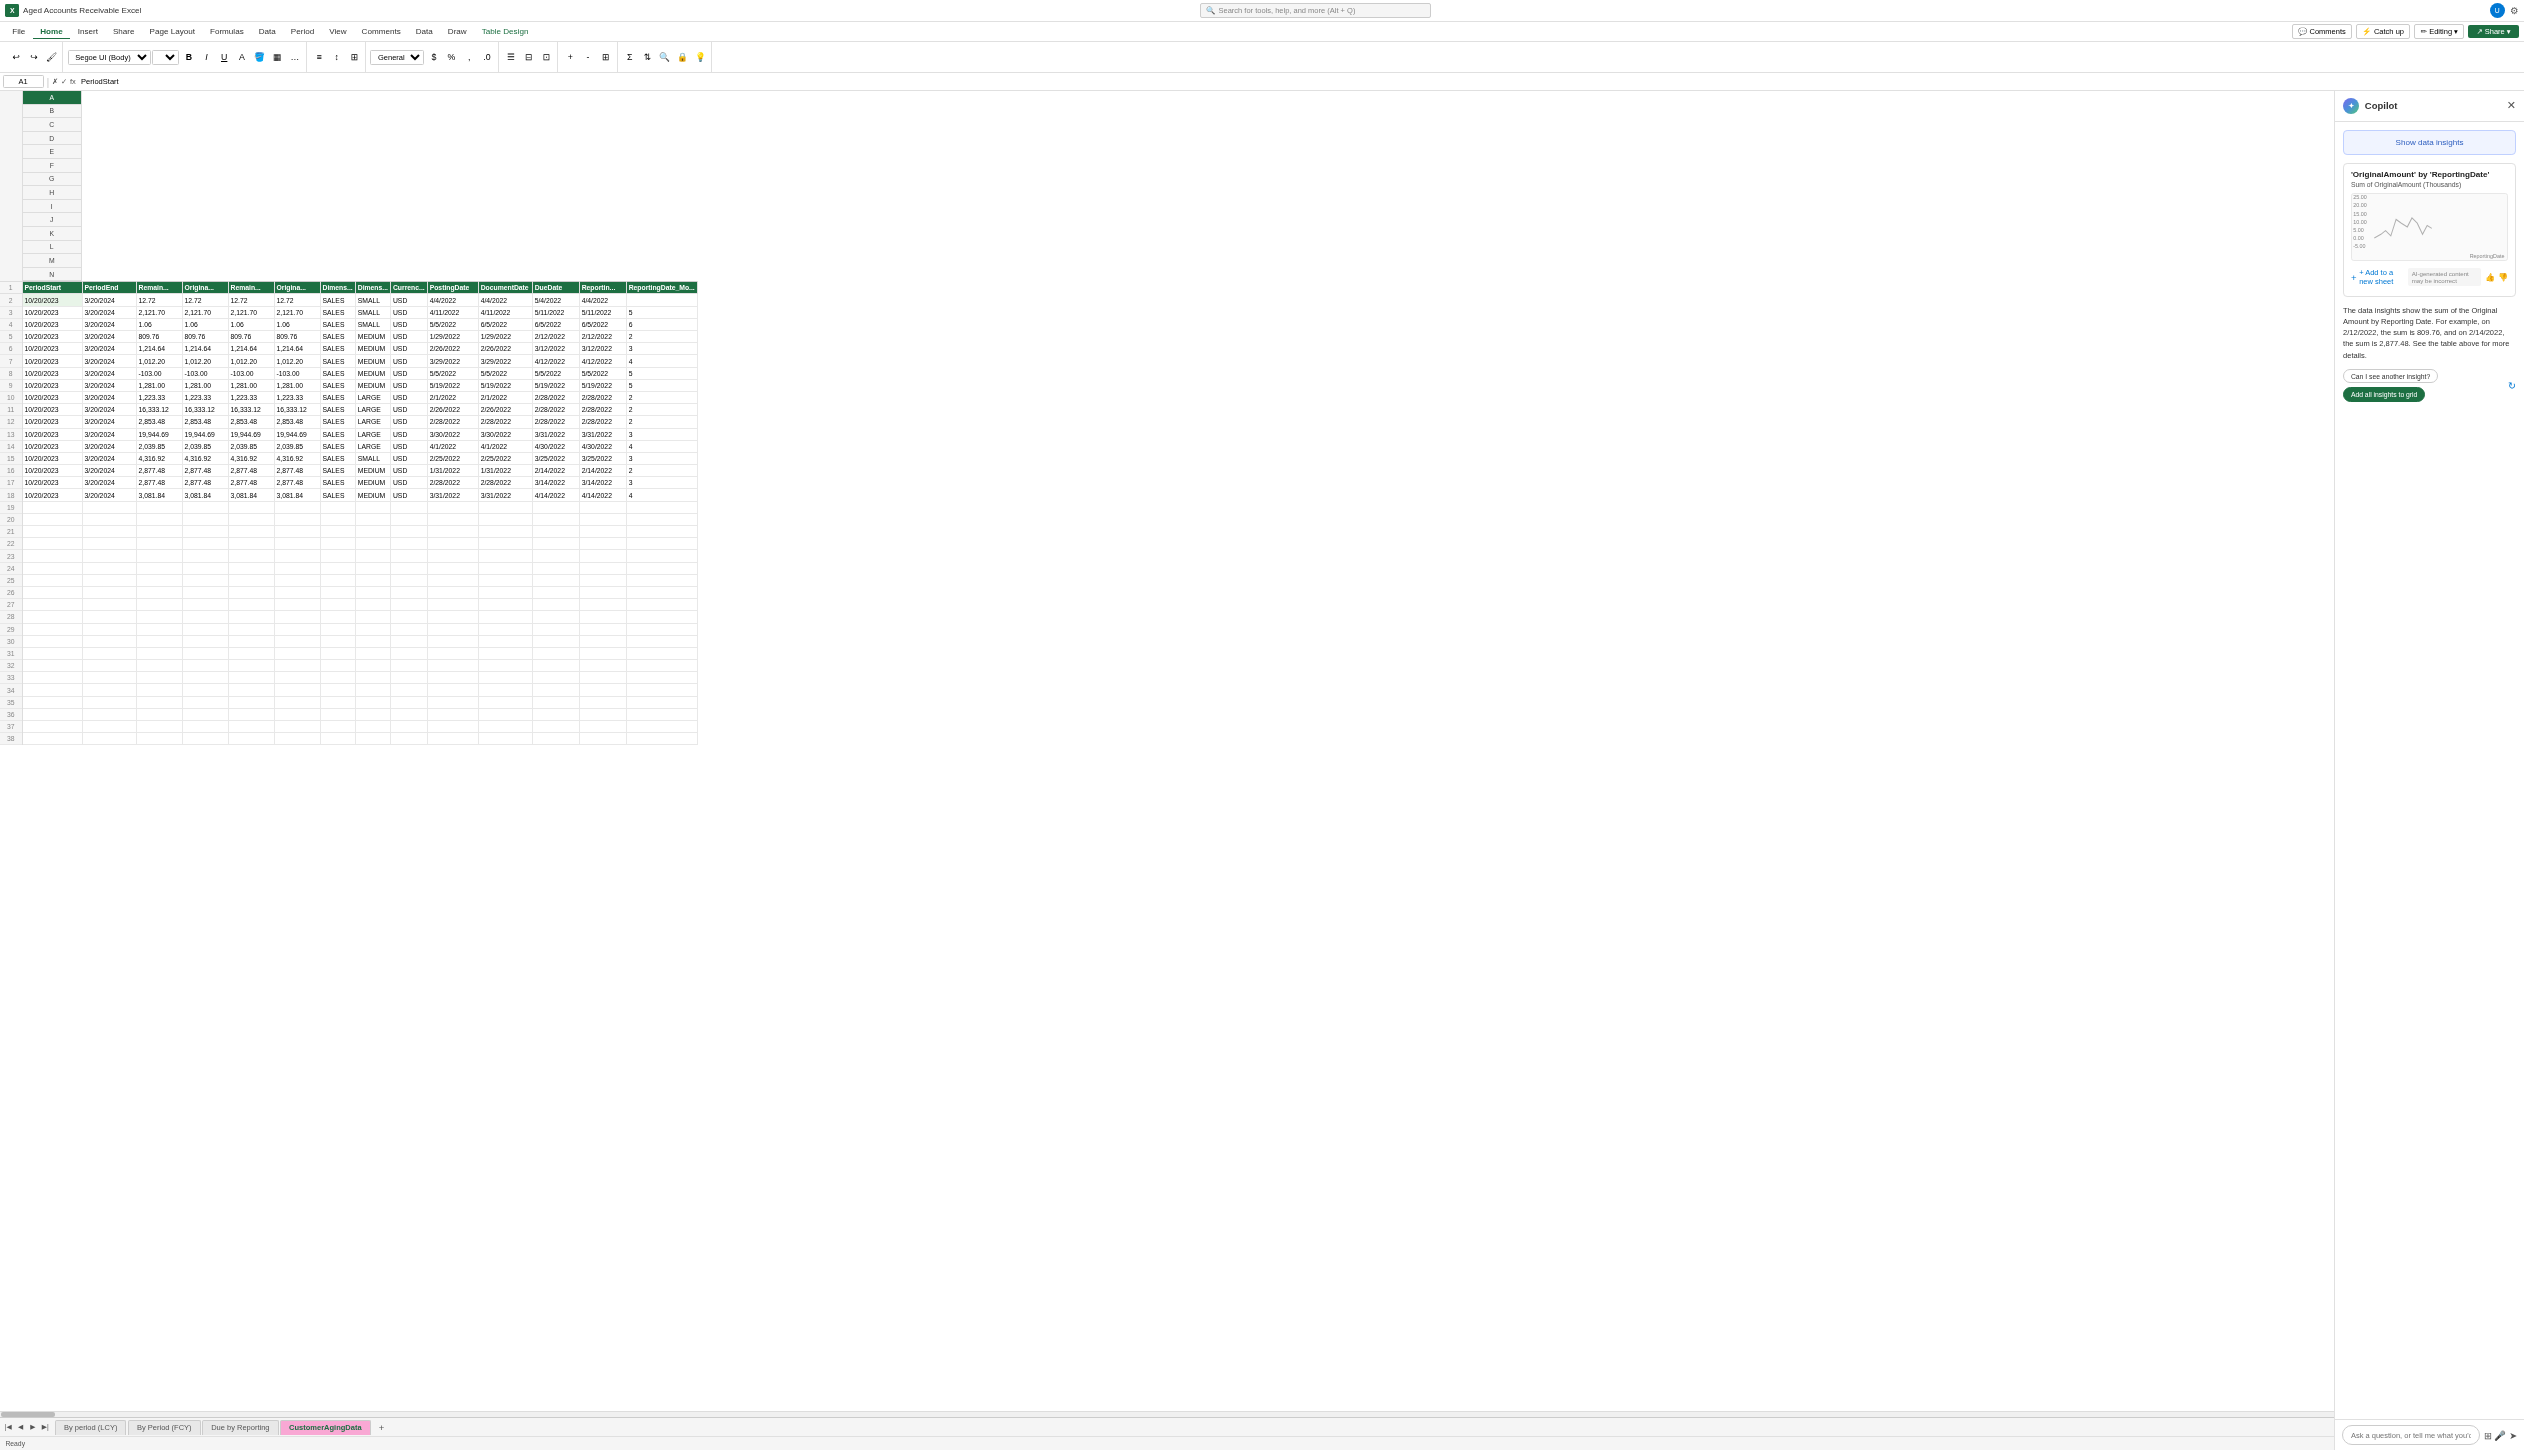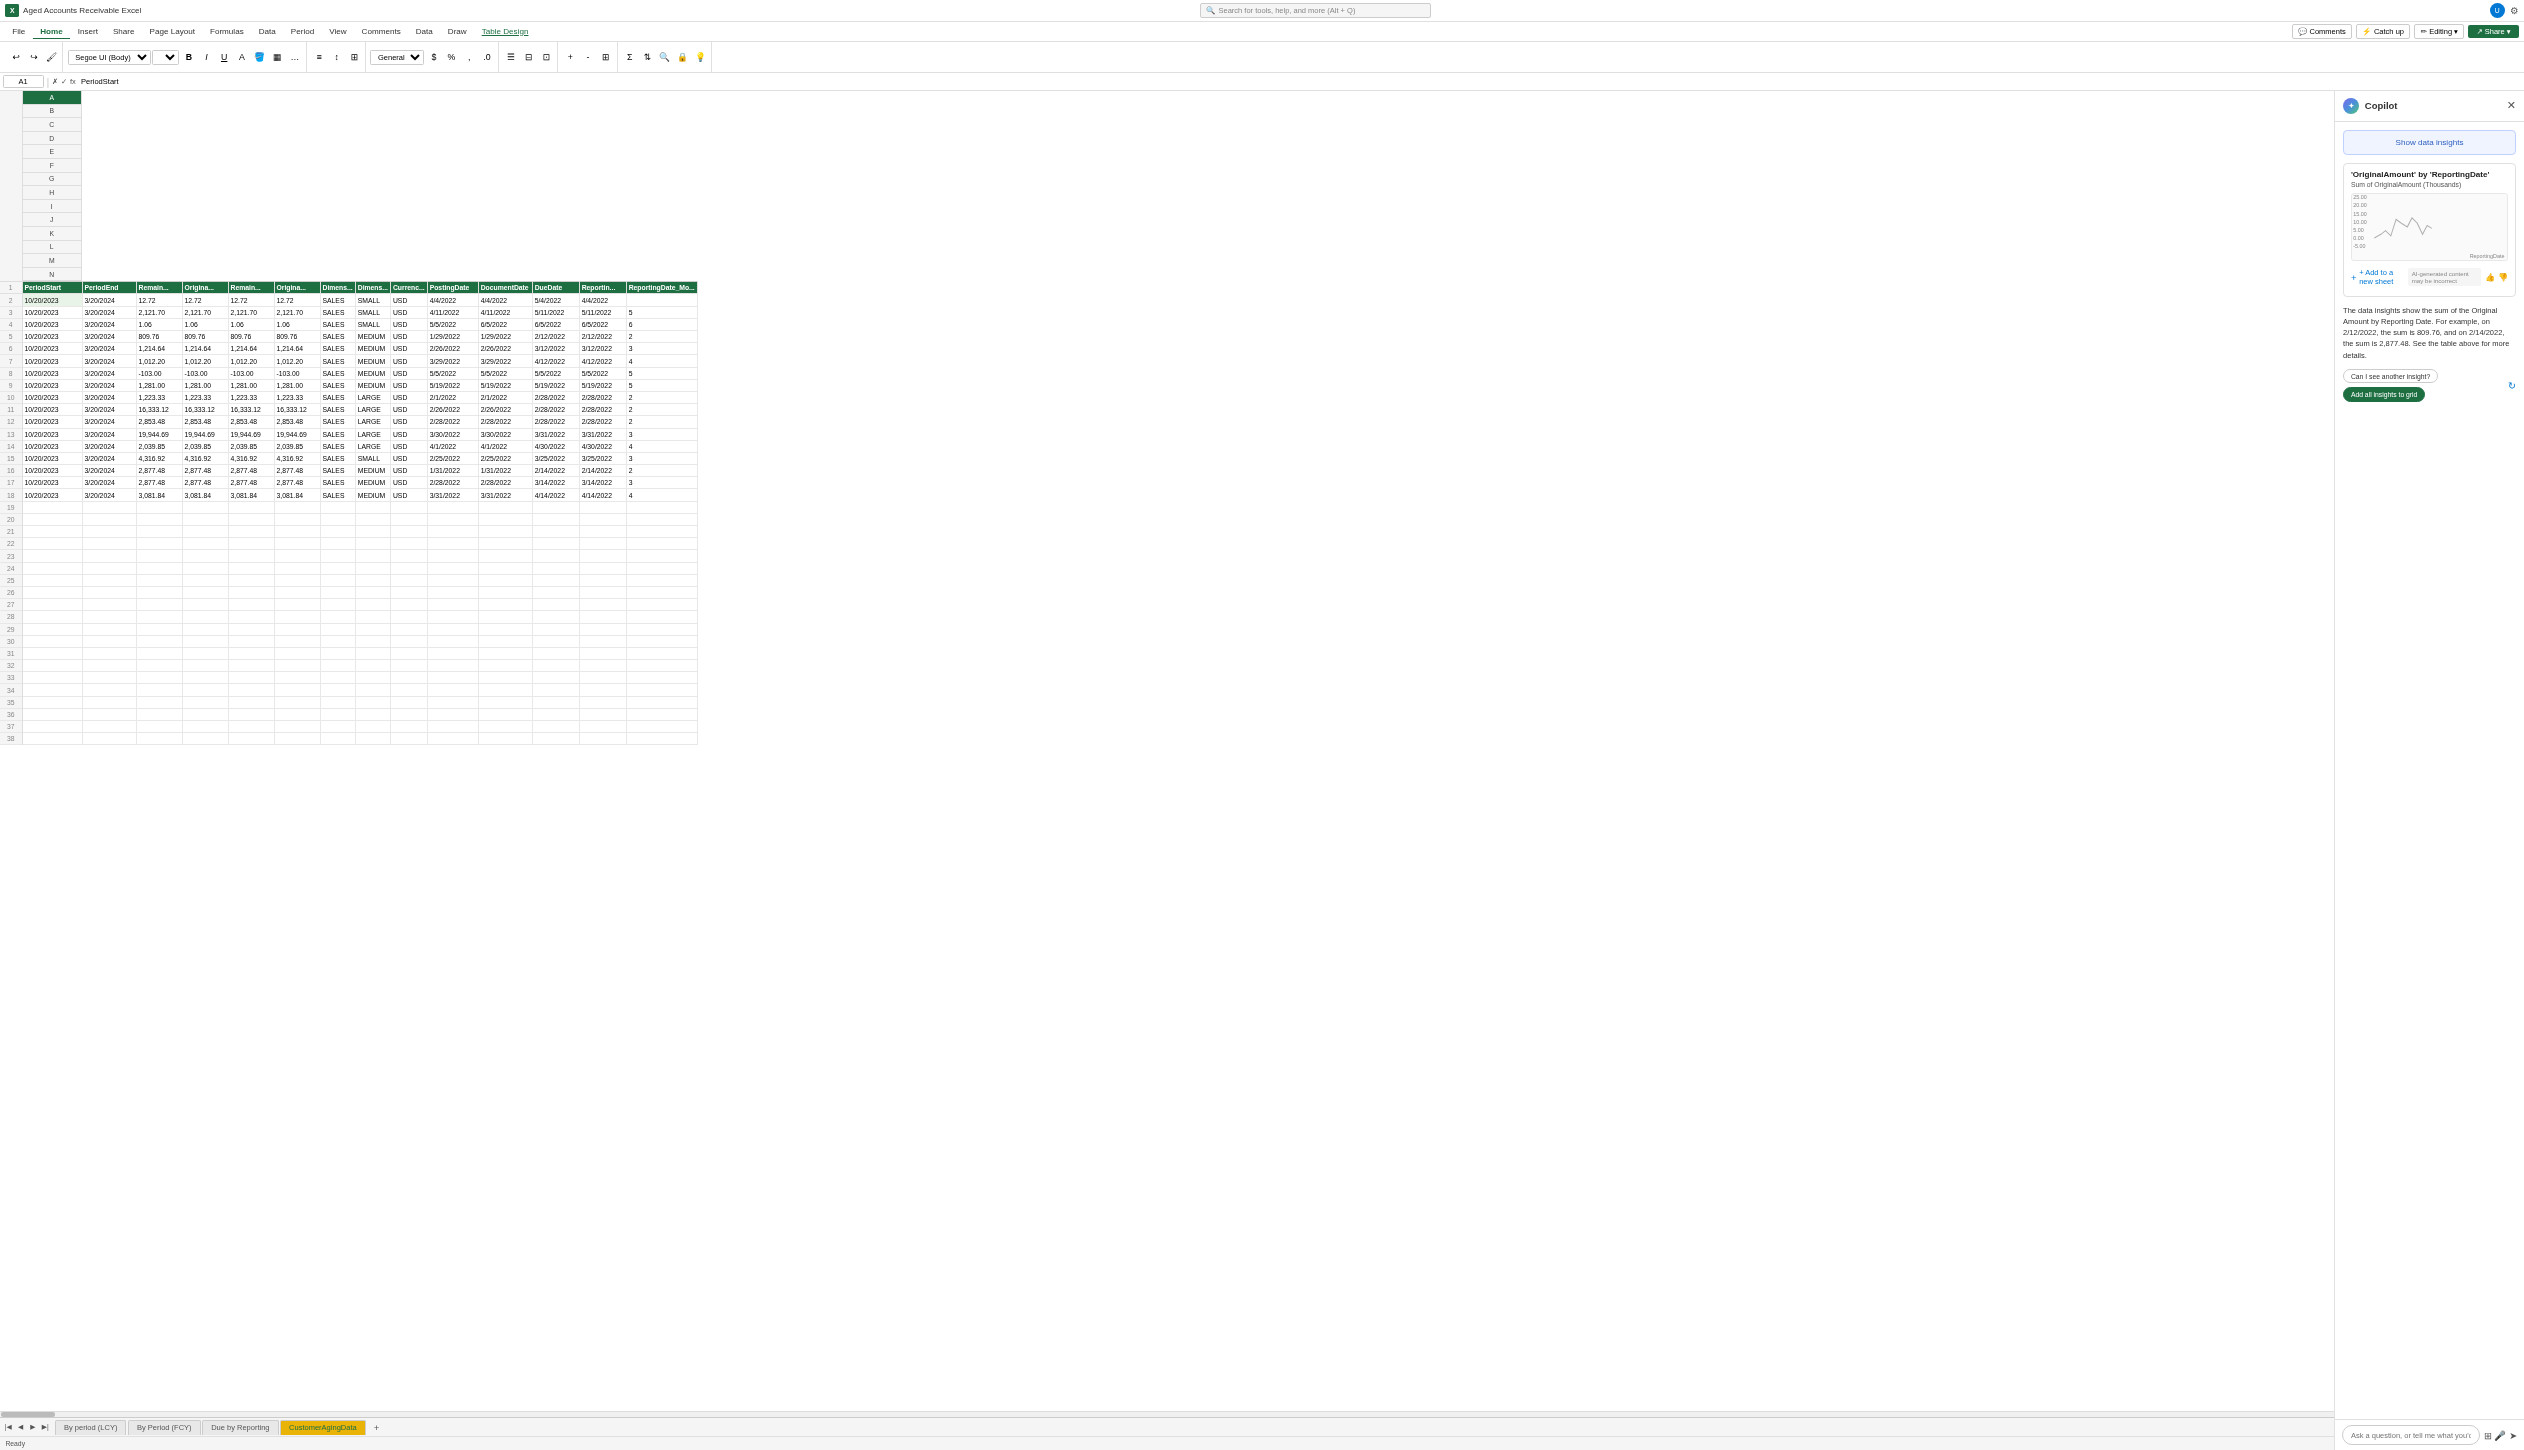--- a/index.html
+++ b/index.html
@@ -15,21 +15,21 @@
     .search-bar span { color: #888; font-size: 7.5px; }
     .title-right { display: flex; align-items: center; gap: 5.4px; }
     .settings-icon { color: #555; font-size: 9.5px; cursor: pointer; }
     .profile-icon { width: 15px; height: 15px; border-radius: 50%; background: #0078d4; display: flex; align-items: center; justify-content: center; color: white; font-size: 6.8px; }
 
     
     .ribbon { background: #fff; border-bottom: 0.7px solid #e0e0e0; }
     .ribbon-tabs { display: flex; align-items: center; height: 20.4px; padding: 0 5.4px; gap: 1.4px; border-bottom: 0.7px solid #e0e0e0; }
     .ribbon-tab { padding: 2.7px 6.8px; font-size: 8.1px; color: #333; cursor: pointer; border-bottom: 1.4px solid transparent; }
     .ribbon-tab.active { color: #1d6f42; border-bottom: 1.4px solid #1d6f42; font-weight: 600; }
-    .ribbon-tab.table-design { color: #1d6f42; text-decoration: underline; }
+    .ribbon-tab.table-design { color: #1d6f42; }
     .ribbon-actions { margin-left: auto; display: flex; align-items: center; gap: 4.1px; }
     .btn-comments { display: flex; align-items: center; gap: 2px; padding: 2px 5.4px; border: 0.7px solid #ccc; border-radius: 2px; font-size: 7.5px; cursor: pointer; }
     .btn-catchup { display: flex; align-items: center; gap: 2px; padding: 2px 5.4px; border: 0.7px solid #ccc; border-radius: 2px; font-size: 7.5px; cursor: pointer; }
     .btn-editing { display: flex; align-items: center; gap: 2px; padding: 2px 5.4px; border: 0.7px solid #ccc; border-radius: 2px; font-size: 7.5px; cursor: pointer; }
     .btn-share { display: flex; align-items: center; gap: 2px; padding: 2px 8.1px; background: #1d6f42; color: white; border: none; border-radius: 2px; font-size: 7.5px; cursor: pointer; }
 
     .ribbon-tools { display: flex; align-items: center; height: 30px; padding: 0 5.4px; gap: 1.4px; overflow: hidden; }
     .ribbon-group { display: flex; align-items: center; gap: 1.4px; padding: 0 2.7px; border-right: 0.7px solid #e0e0e0; height: 100%; }
     .font-selector { height: 15px; border: 0.7px solid #ccc; border-radius: 1.4px; font-size: 7.5px; padding: 0 2.7px; background: white; }
     .size-selector { width: 27px; height: 15px; border: 0.7px solid #ccc; border-radius: 1.4px; font-size: 7.5px; padding: 0 2.7px; background: white; }
@@ -48,21 +48,21 @@
 
     
     .spreadsheet { flex: 1; display: flex; flex-direction: column; overflow: hidden; }
     .sheet-content { flex: 1; overflow: auto; }
     .col-header { height: 13.6px; display: flex; align-items: center; justify-content: center; font-size: 6.8px; color: #444; border-right: 0.7px solid #ddd; background: #f5f5f5; user-select: none; cursor: pointer; }
     .col-header.selected { background: #1d6f42; color: white; }
 
     
     .sheet-tabs { height: 19px; display: flex; align-items: center; border-top: 0.7px solid #ccc; background: #f5f5f5; padding: 0 2.7px; gap: 1.4px; overflow: hidden; }
     .sheet-tab { padding: 2.7px 8.1px; font-size: 7.5px; cursor: pointer; border: 0.7px solid #ccc; border-bottom: none; border-radius: 2px 2px 0 0; background: #e8e8e8; color: #555; }
-    .sheet-tab.active { background: #eab308; color: #1d6f42; border-color: #ccc; font-weight: 400; }
+    .sheet-tab.active { background: #f9a8d4; color: #1d6f42; border-color: #ccc; font-weight: 700; }
     .sheet-nav { display: flex; align-items: center; gap: 1.4px; margin-right: 2.7px; }
     .nav-btn { width: 11px; height: 11px; display: flex; align-items: center; justify-content: center; font-size: 6.8px; cursor: pointer; color: #555; }
     .add-sheet { width: 13.6px; height: 13.6px; display: flex; align-items: center; justify-content: center; font-size: 9.5px; cursor: pointer; color: #555; margin-left: 2.7px; }
     .scrollbar-area { flex: 1; }
     .status-bar { height: 13.6px; display: flex; align-items: center; background: #f5f5f5; border-top: 0.7px solid #e0e0e0; padding: 0 5.4px; font-size: 6.8px; color: #555; gap: 11px; }
 
     
     .copilot-panel { width: 190px; min-width: 190px; border-left: 0.7px solid #e0e0e0; display: flex; flex-direction: column; background: #fff; }
     .copilot-header { display: flex; align-items: center; justify-content: space-between; padding: 6.8px 8.1px; border-bottom: 0.7px solid #e0e0e0; }
     .copilot-title { display: flex; align-items: center; gap: 5.4px; font-size: 9.5px; font-weight: 600; color: #333; }

